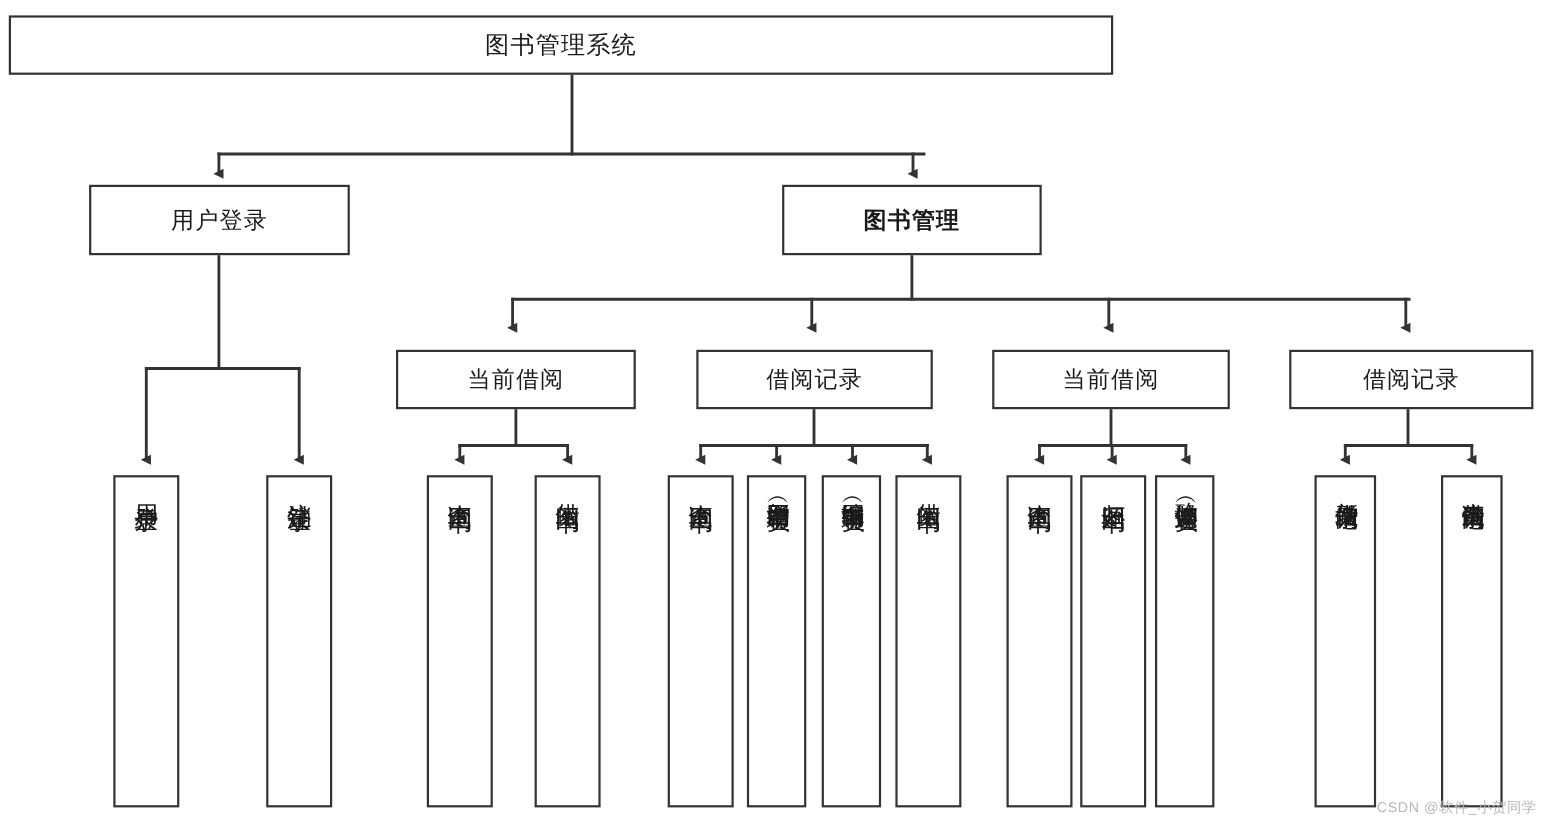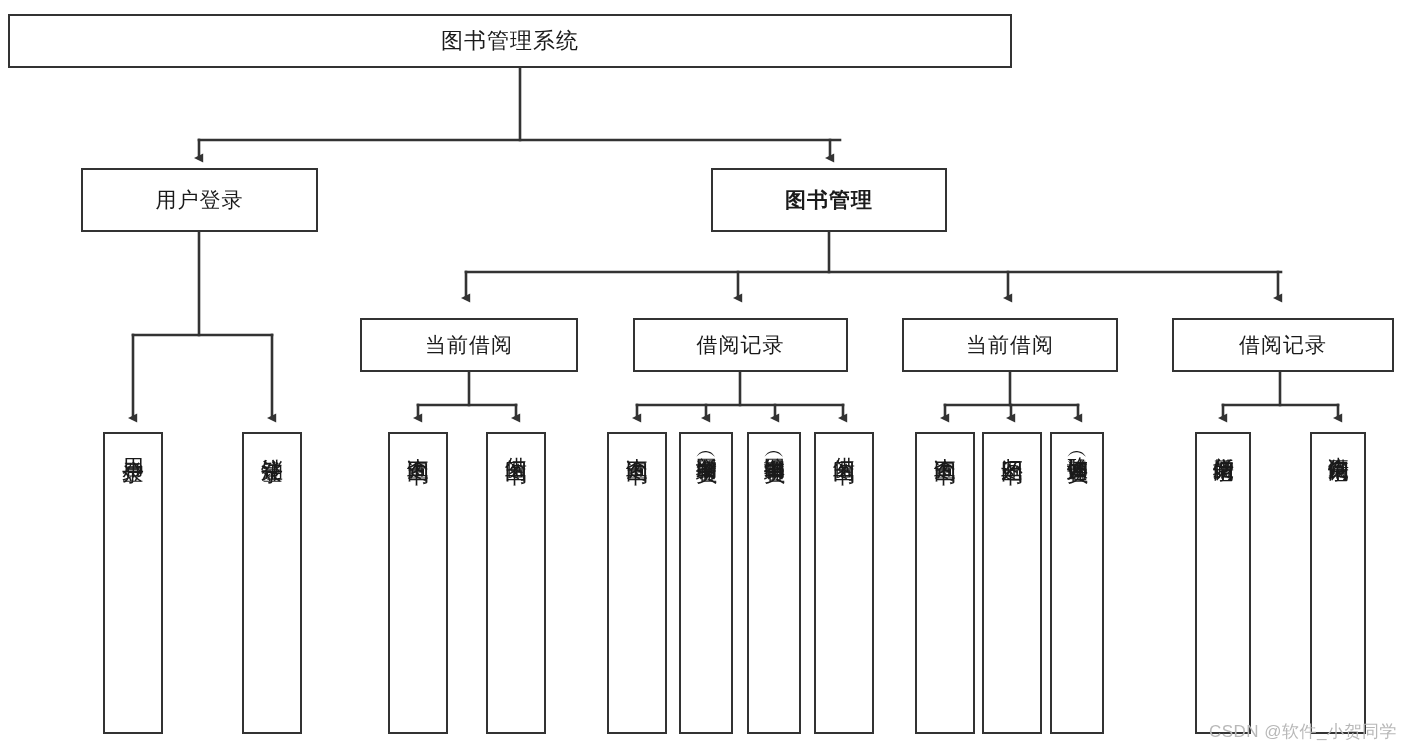--- a/index.html
+++ b/index.html
@@ -60,21 +60,21 @@
     display: block;
   }
   .node-v.tall .vlabel {
     font-size: 21px;
     letter-spacing: 1px;
   }
   #watermark {
     position: absolute;
     right: 8px;
     bottom: 4px;
-    font-size: 17px;
+    font-size: 13px;
     color: #b8b8b8;
     white-space: nowrap;
     letter-spacing: 0.5px;
     margin-left: 44px;
   }
 </style>
 </head>
 <body>
 
 <div id="diagram-root">

